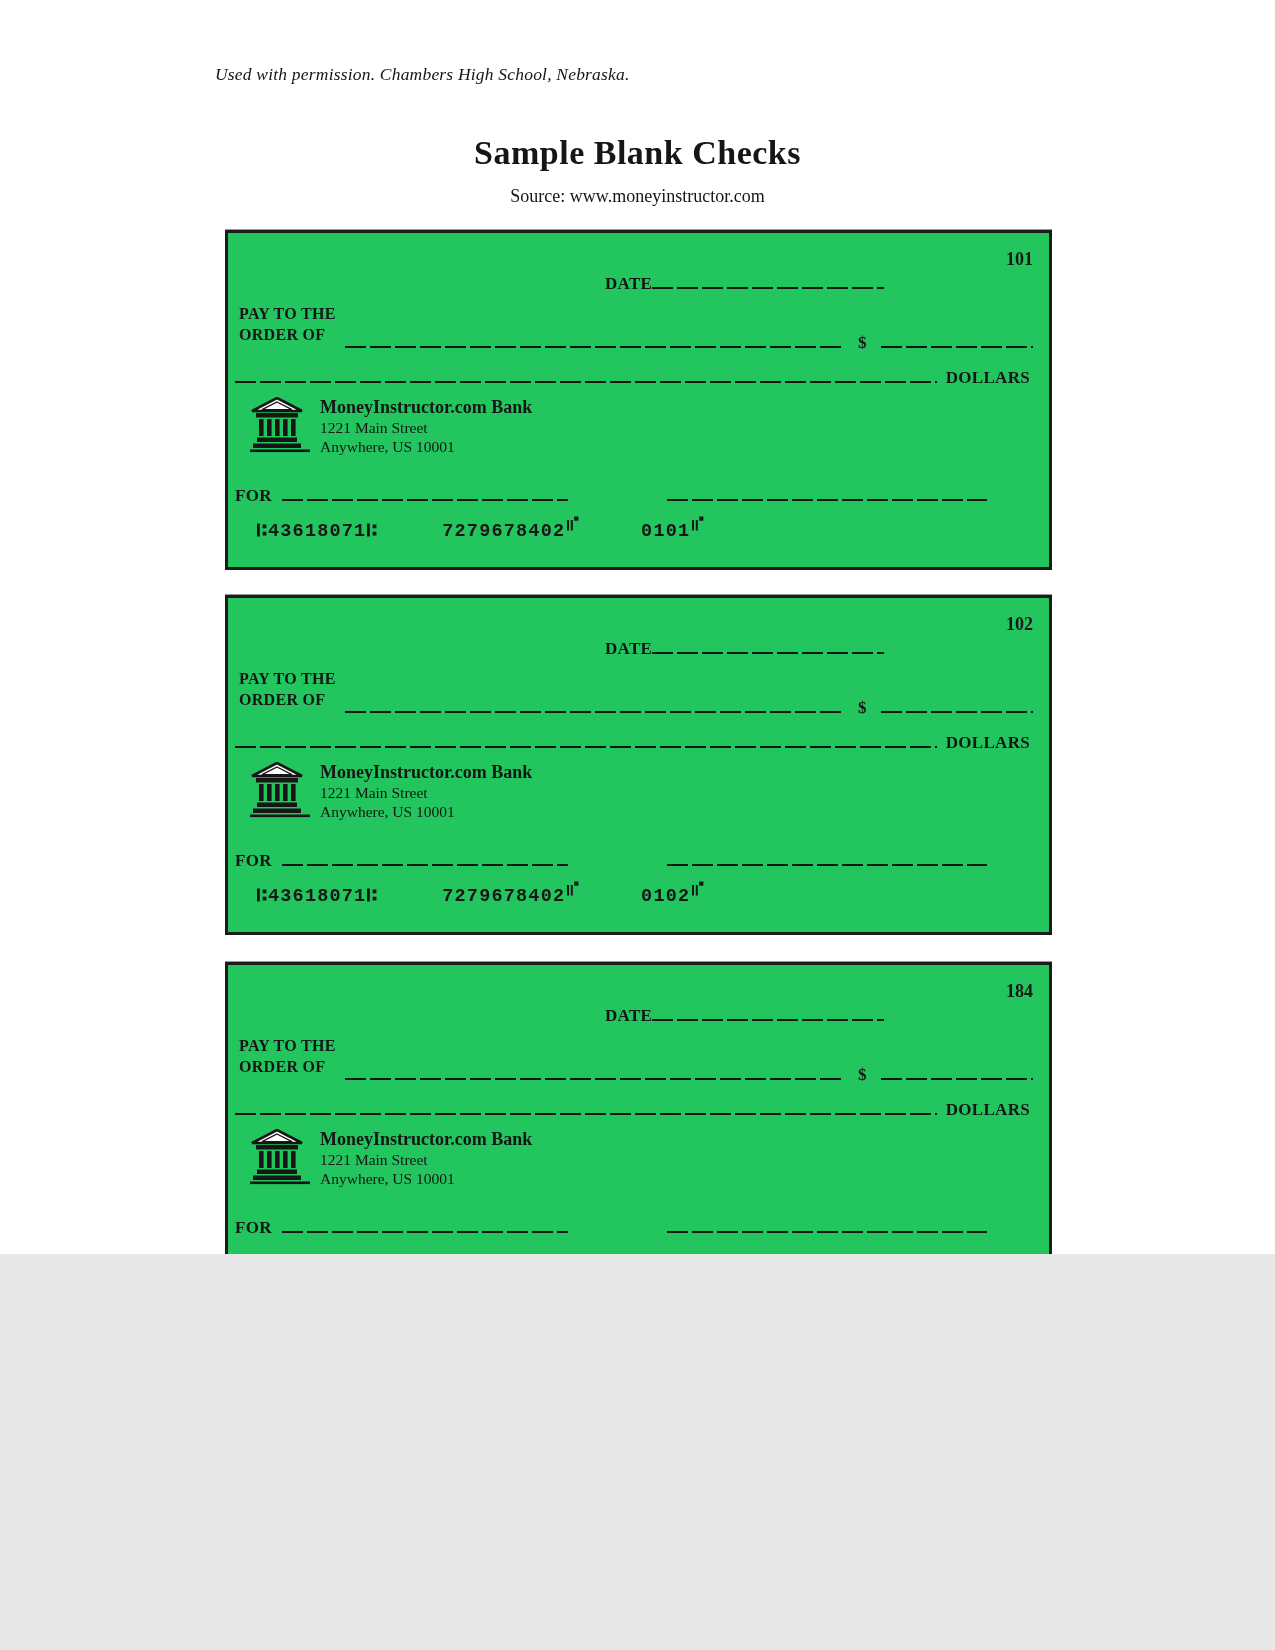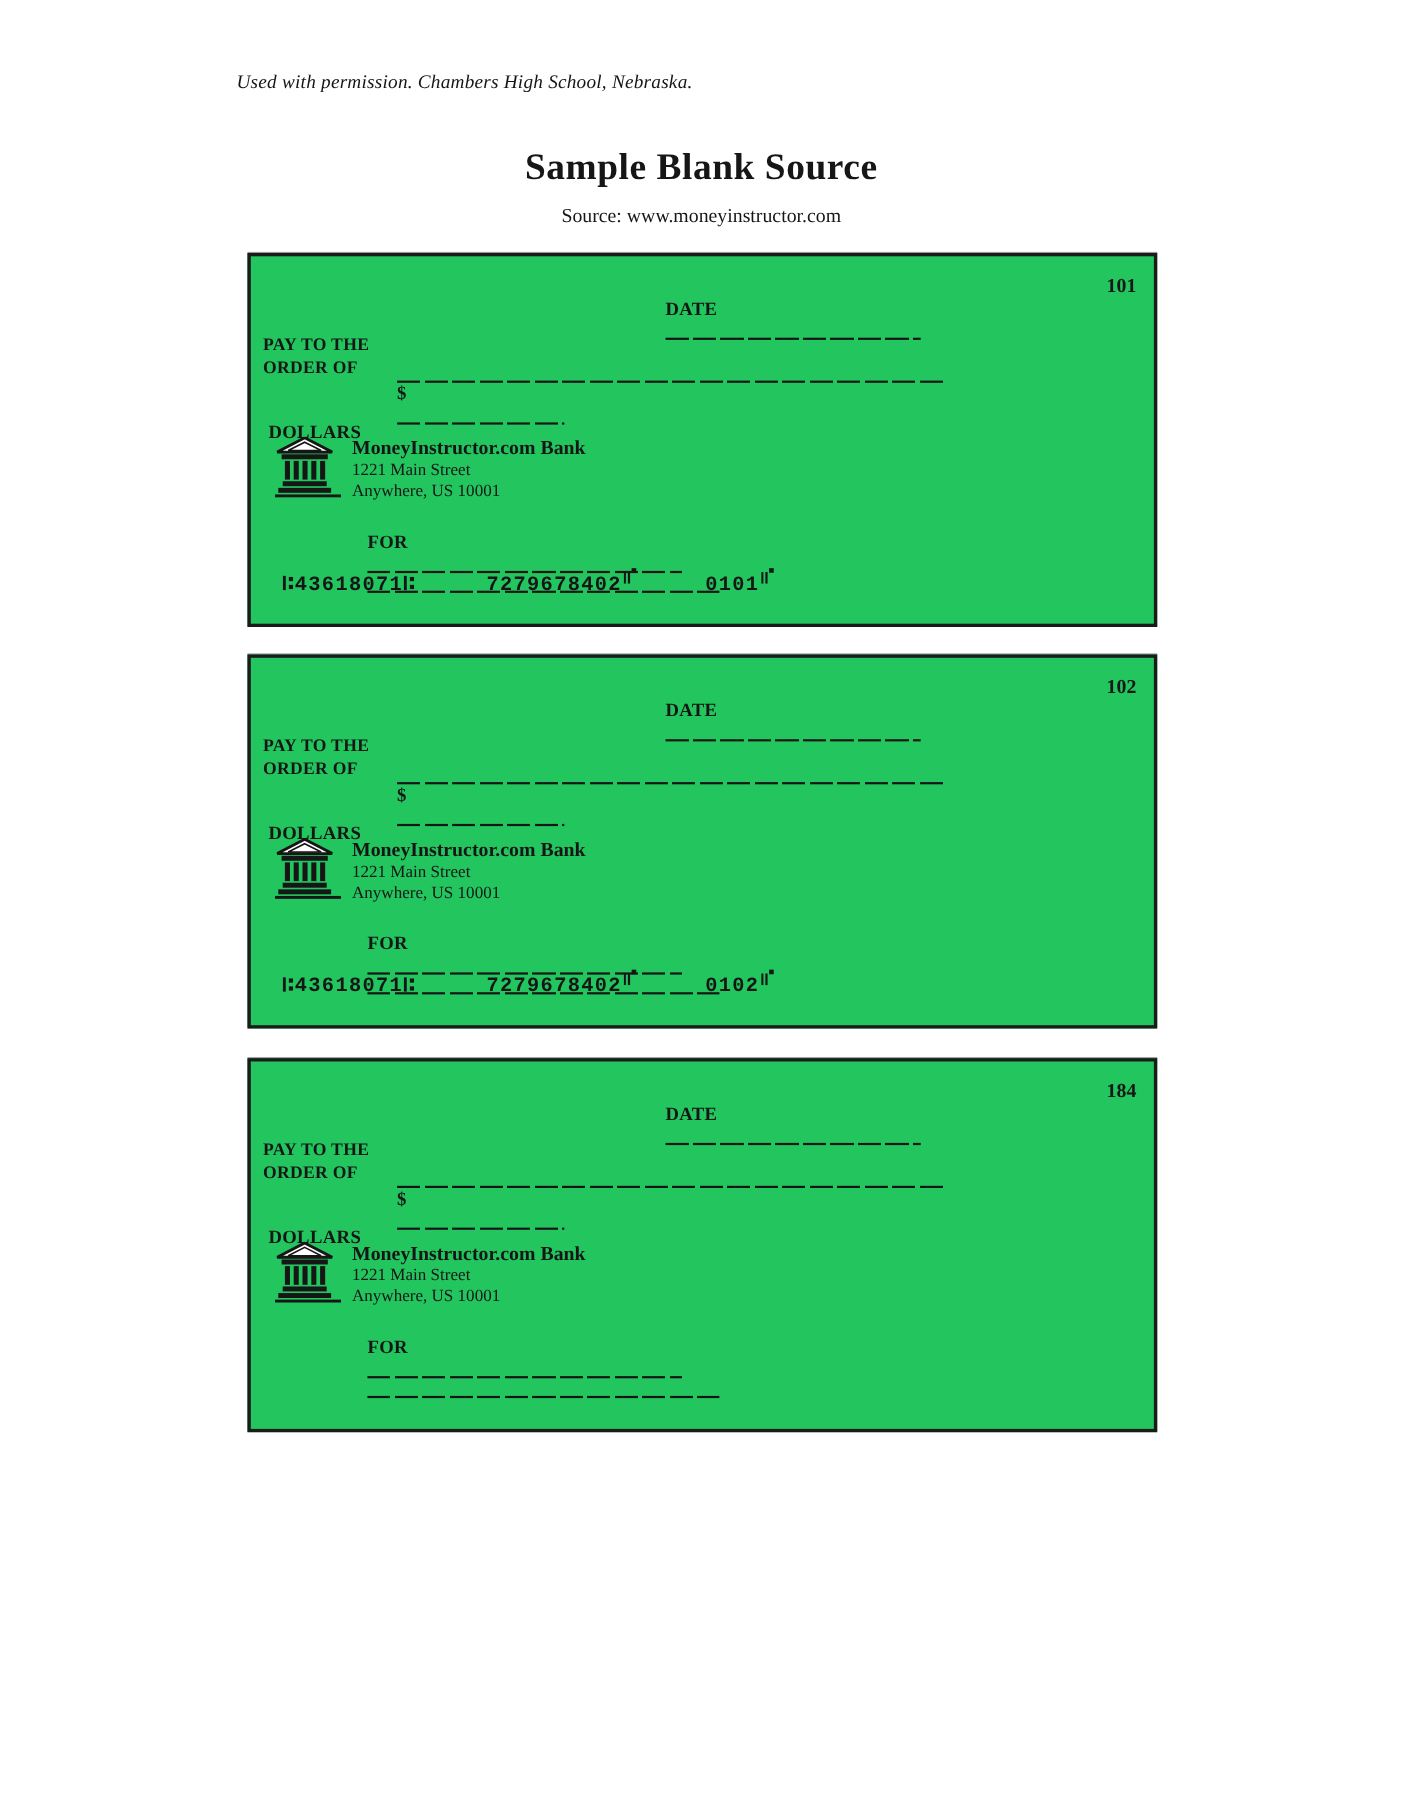--- a/index.html
+++ b/index.html
@@ -1,18 +1,18 @@
 <!DOCTYPE html>
 <html><head>
 <meta charset="utf-8">
 <style>
   html,body{margin:0;padding:0;background:#e8e8e8;}
   .sheet{
     position:relative;
-    width:1275px;height:1650px;
+    width:1275px;height:1254px;
     margin:0 auto;
     background:#ffffff;
     font-family:"Liberation Serif","DejaVu Serif",serif;
     color:#161616;
     overflow:hidden;
   }
   .abs{position:absolute;}
 
   
   .attribution{
@@ -45,21 +45,21 @@
 
   .lbl{font-weight:bold;font-size:16px;letter-spacing:.3px;white-space:pre;}
   .lbl.big{font-size:17px;}
 
   
   .uline{
     display:inline-block;height:18px;vertical-align:baseline;
     background:repeating-linear-gradient(to right,#161616 0 21px,rgba(0,0,0,0) 21px 25px);
     background-position:left bottom;background-size:100% 2px;background-repeat:no-repeat;
   }
-  .hrow{display:flex;align-items:baseline;flex-direction:column;}
+  .hrow{display:flex;align-items:baseline;}
 
   .date-row{top:38px;left:377px;}
   .paytext{top:70px;left:11px;font-weight:bold;font-size:16px;line-height:21px;letter-spacing:.3px;}
   .order-line-row{top:97px;left:117px;}
   .dollars-row{top:132px;left:7px;width:795px;}
   .for-row{top:250px;left:7px;}
 
   .bank{top:164px;left:22px;display:flex;align-items:flex-start;}
   .bank-text{margin-left:8px;}
   .bank-name{font-weight:bold;font-size:18px;line-height:21px;}
@@ -103,21 +103,21 @@
       <rect x="0" y="4" width="2" height="10.5"></rect>
       <rect x="3.8" y="4" width="2" height="10.5"></rect>
       <rect x="7.2" y="0.5" width="4.2" height="4.2"></rect>
     </g>
   </defs>
 </svg>
 
 <div class="sheet">
 
   <div class="attribution">Used with permission. Chambers High School, Nebraska.</div>
-  <h1 class="title" style="margin:0">Sample Blank Source</h1>
+  <h1 class="title" style="margin:0">Sample Blank Checks</h1>
   <div class="source">Source: www.moneyinstructor.com</div>
 
   <div class="check c0">
     <div class="cnum">101</div>
 
     <div class="abs hrow date-row">
       <span class="lbl big">DATE</span>
         <span class="uline" style="width:232px"></span>
     </div>
 

